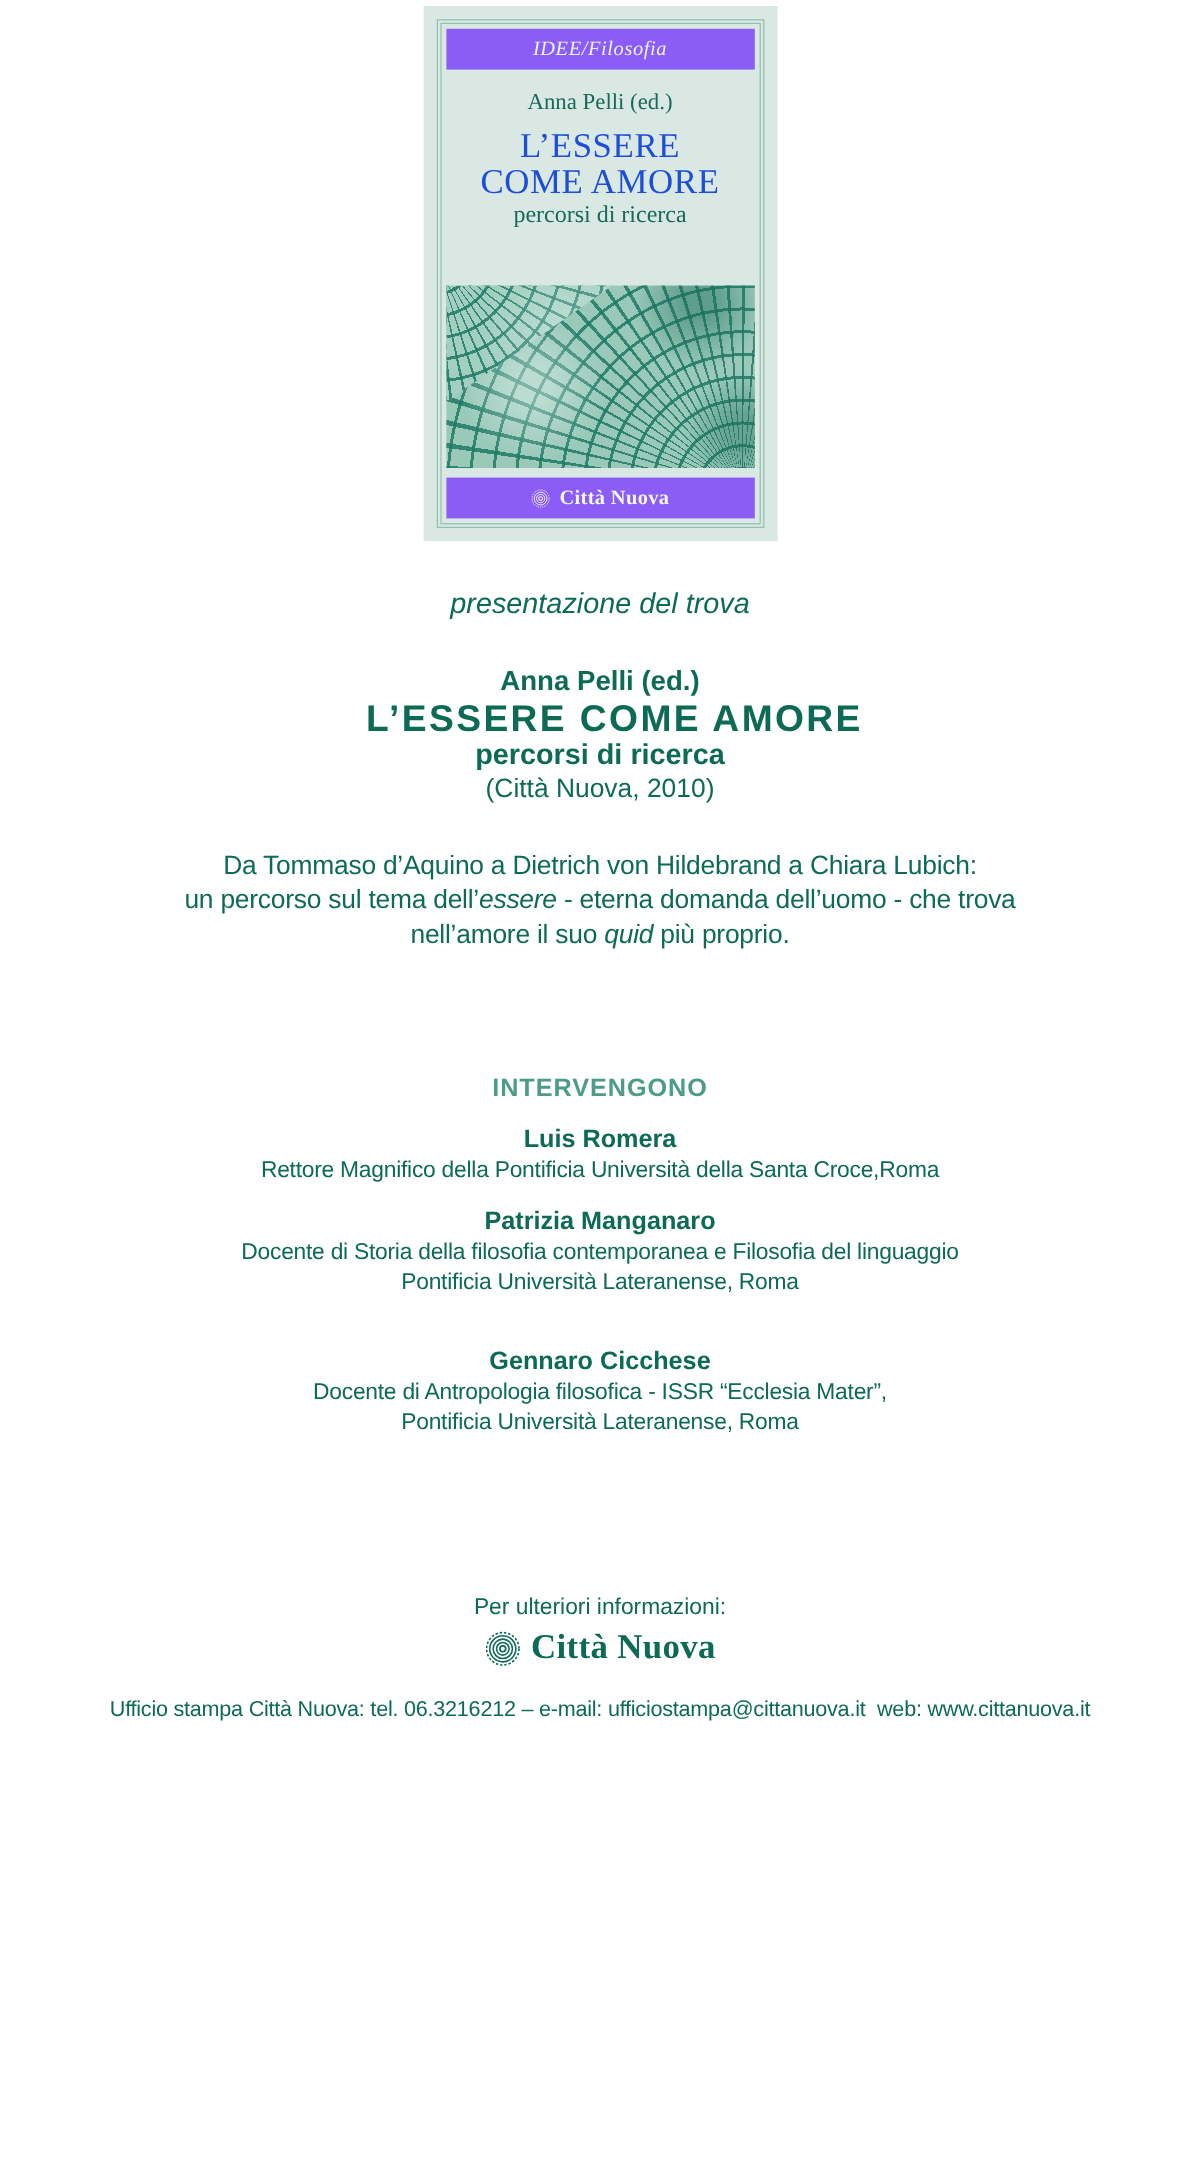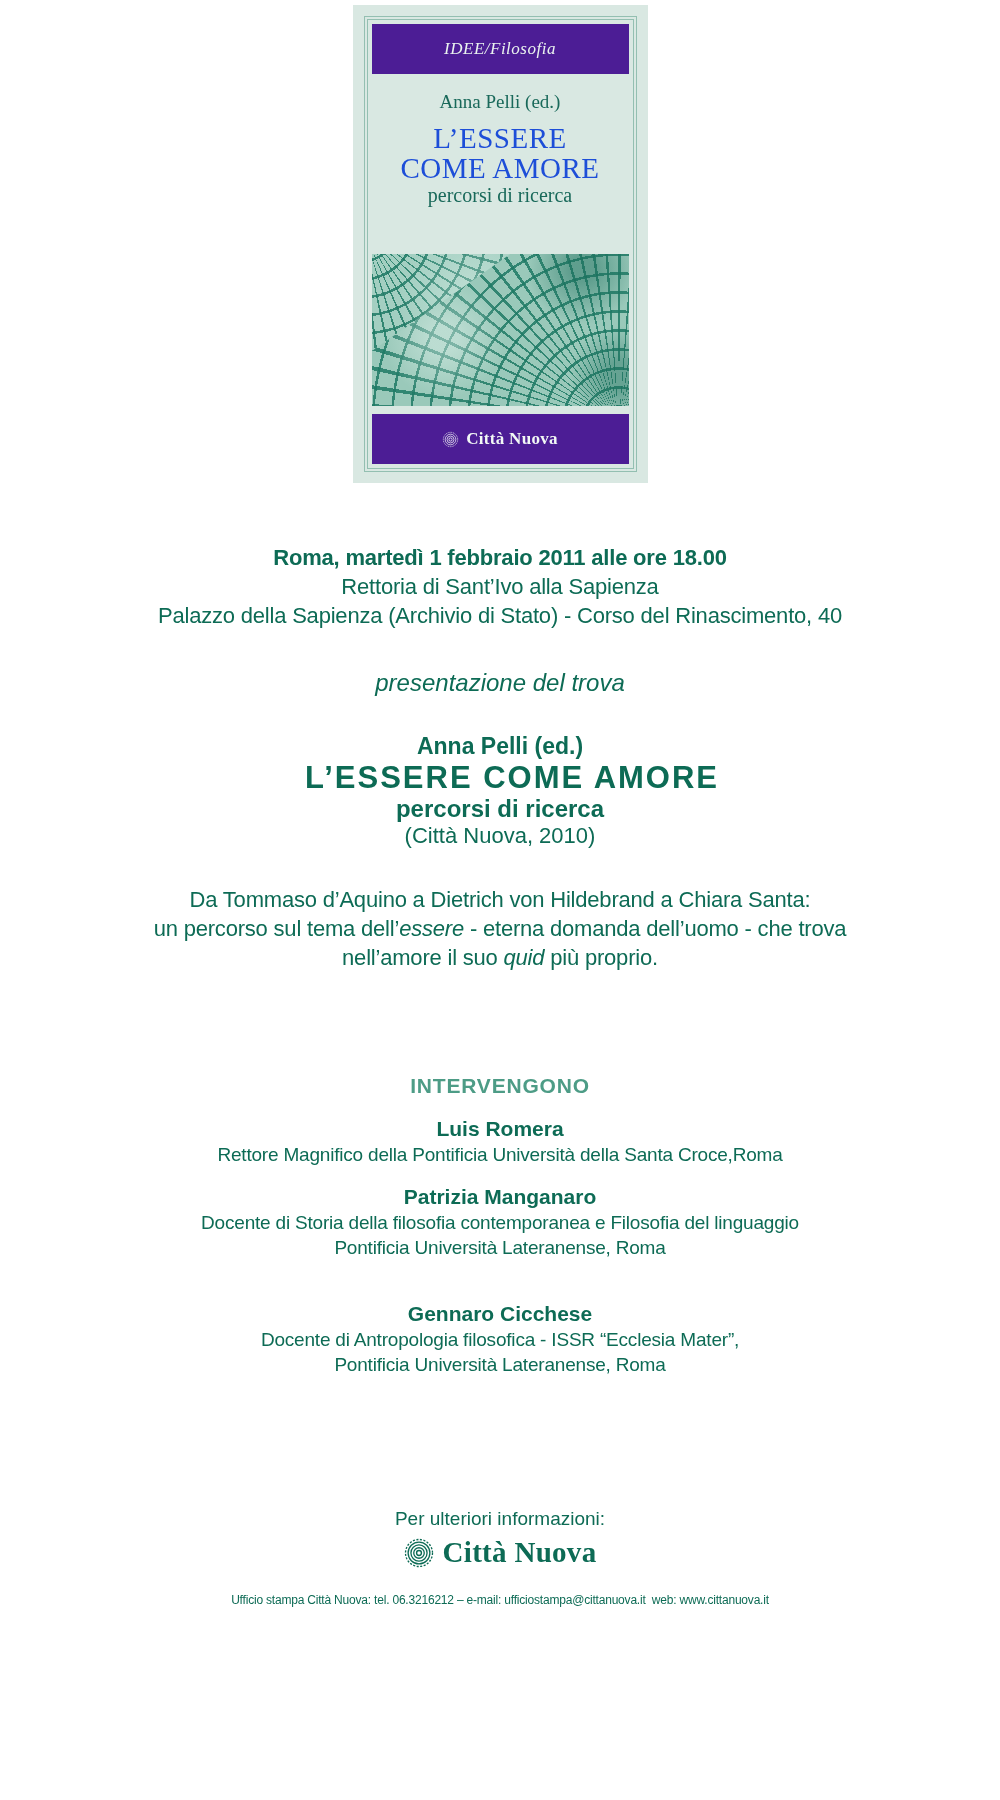--- a/index.html
+++ b/index.html
@@ -24,22 +24,22 @@
   }
   .cover-frame{
     border:1px solid #93bfb1;
     padding:2px;
   }
   .cover-frame-inner{
     border:1px solid #93bfb1;
     padding:4px;
   }
   .cover-band{
-    background:#4c1d95;
-    height:50px;
+    background:#8b5cf6;
+    height:34px;
     display:flex;
     align-items:center;
     justify-content:center;
     color:#eaf3ef;
   }
   .cover-series{
     font-family:"Liberation Serif", serif;
     font-style:italic;
     font-size:17px;
     letter-spacing:.5px;
@@ -146,21 +146,21 @@
   }
   .cover-band.cover-band-bottom{display:flex;}
   .logo-row .logo-text{
     font-family:"Liberation Serif", serif;
     font-weight:bold;
     font-size:29px;
     letter-spacing:.3px;
   }
   .footer-line{
     margin-top:24px;
-    font-size:12px;
+    font-size:18px;
     letter-spacing:-.2px;
     white-space:pre-wrap;
   }
 </style>
 </head>
 <body>
 
 <div class="page">
 
   <div class="cover">
@@ -184,37 +184,32 @@
             <circle cx="16" cy="16" r="6.5" stroke-width="1.4"></circle>
             <circle cx="16" cy="16" r="10" stroke-width="1.4"></circle>
             <circle cx="16" cy="16" r="13.5" stroke-width="1.4" stroke-dasharray="2 1.4"></circle>
           </svg>
           <span class="cover-logo-text">Città Nuova</span>
         </div>
       </div>
     </div>
   </div>
 
-  <div class="event">
-    <div class="bold">Roma, martedì 1 febbraio 2011 alle ore 18.00</div>
-    <div>Rettoria di Sant’Ivo alla Sapienza</div>
-    <div>Palazzo della Sapienza (Archivio di Stato) - Corso del Rinascimento, 40</div>
-  </div>
 
   <div class="occasion">presentazione del trova</div>
 
   <div class="volume">
     <div class="volume-author">Anna Pelli (ed.)</div>
     <div class="volume-title">L’ESSERE COME AMORE</div>
     <div class="volume-sub">percorsi di ricerca</div>
     <div class="volume-pub">(Città Nuova, 2010)</div>
   </div>
 
   <div class="description">
-    <div>Da Tommaso d’Aquino a Dietrich von Hildebrand a Chiara Santa:</div>
+    <div>Da Tommaso d’Aquino a Dietrich von Hildebrand a Chiara Lubich:</div>
     <div><span>un percorso sul tema dell’</span><span class="it">essere</span><span> - eterna domanda dell’uomo - che trova</span></div>
     <div><span>nell’amore il suo </span><span class="it">quid</span><span> più proprio.</span></div>
   </div>
 
   <div class="speakers">
     <div class="sec-heading">INTERVENGONO</div>
     <div class="speaker-block">
       <div class="person-name">Luis Romera</div>
       <div class="person-role">Rettore Magnifico della Pontificia Università della Santa Croce,Roma</div>
     </div>

